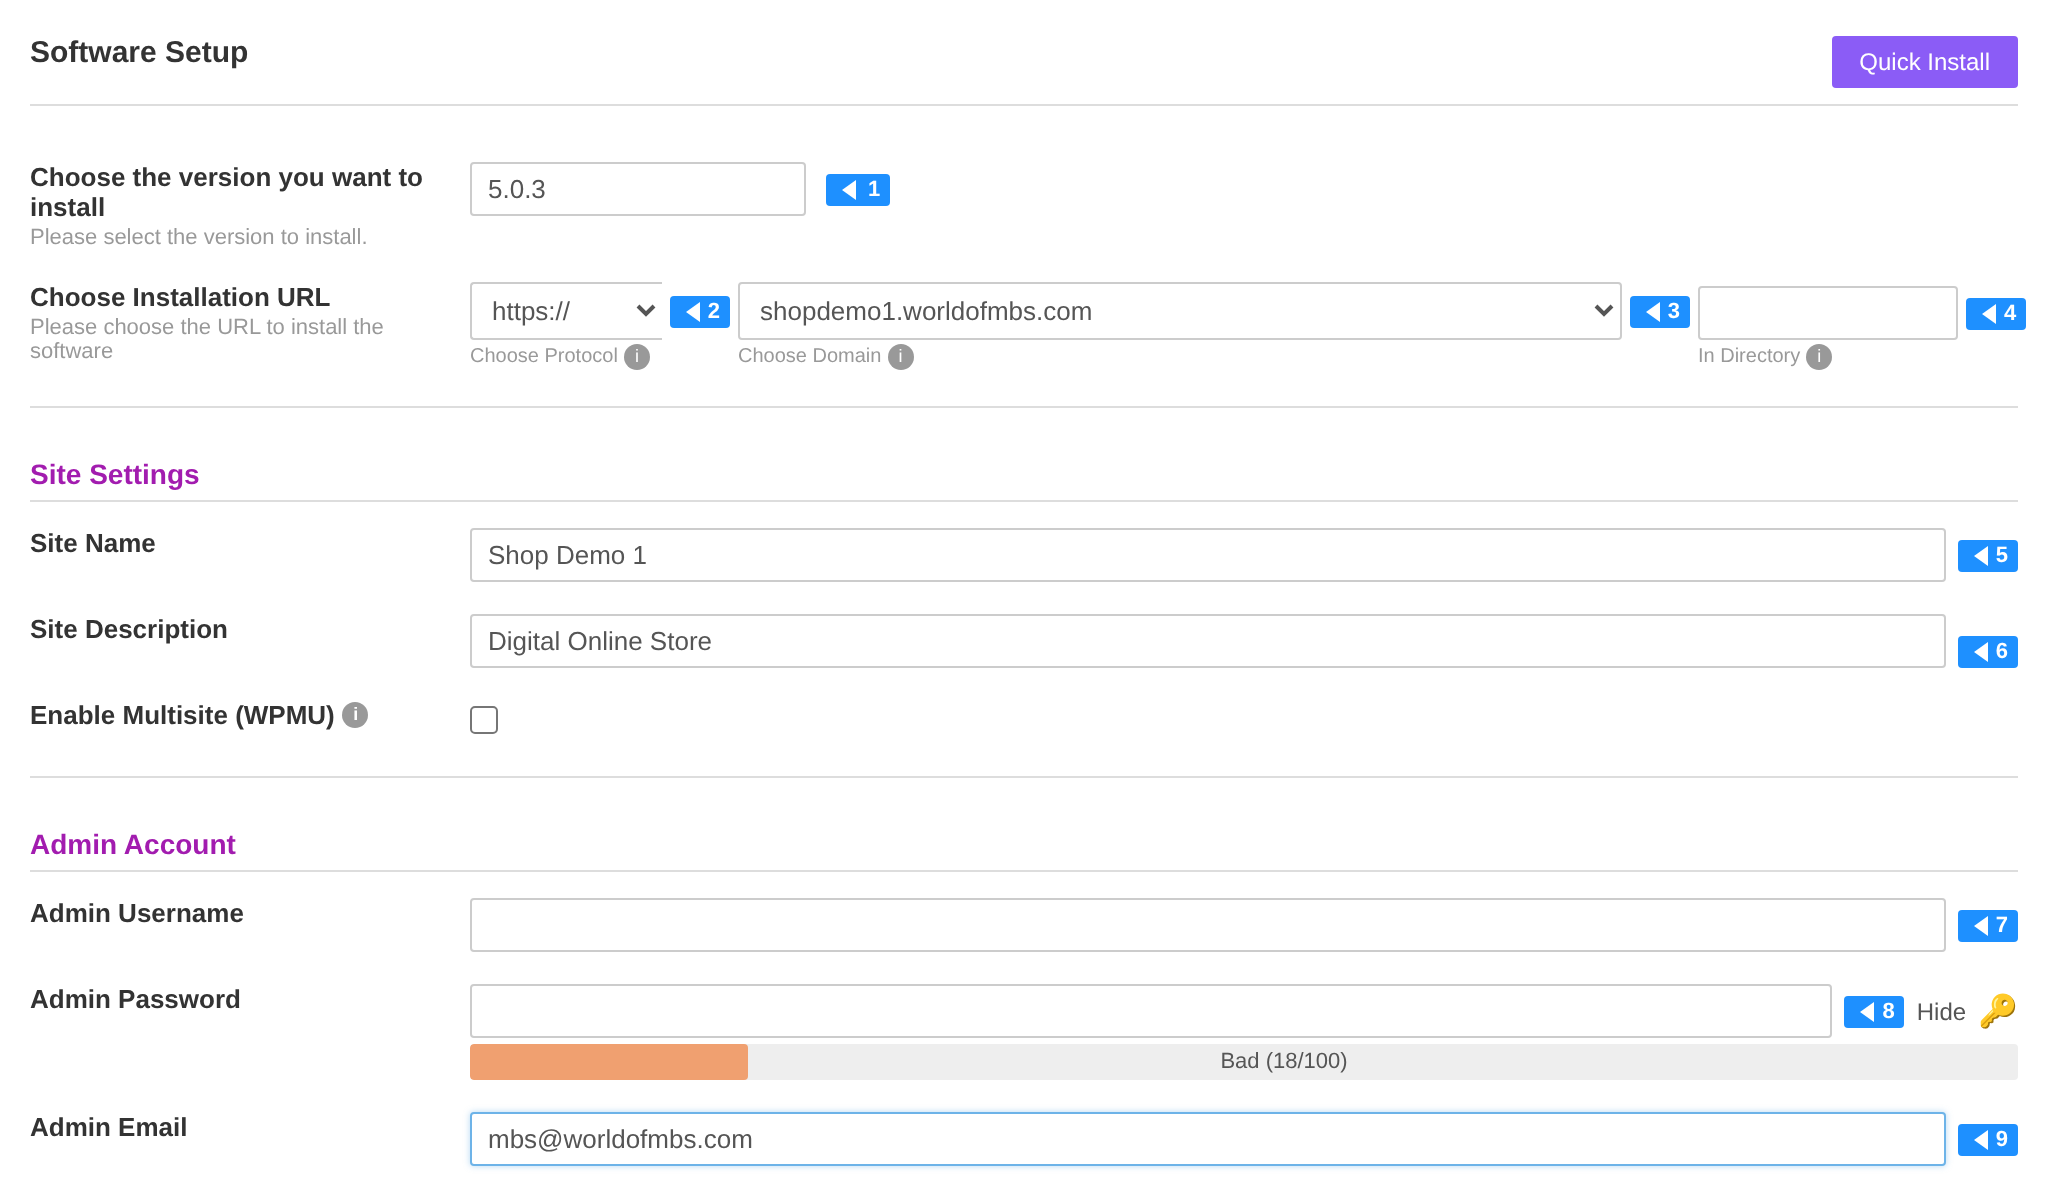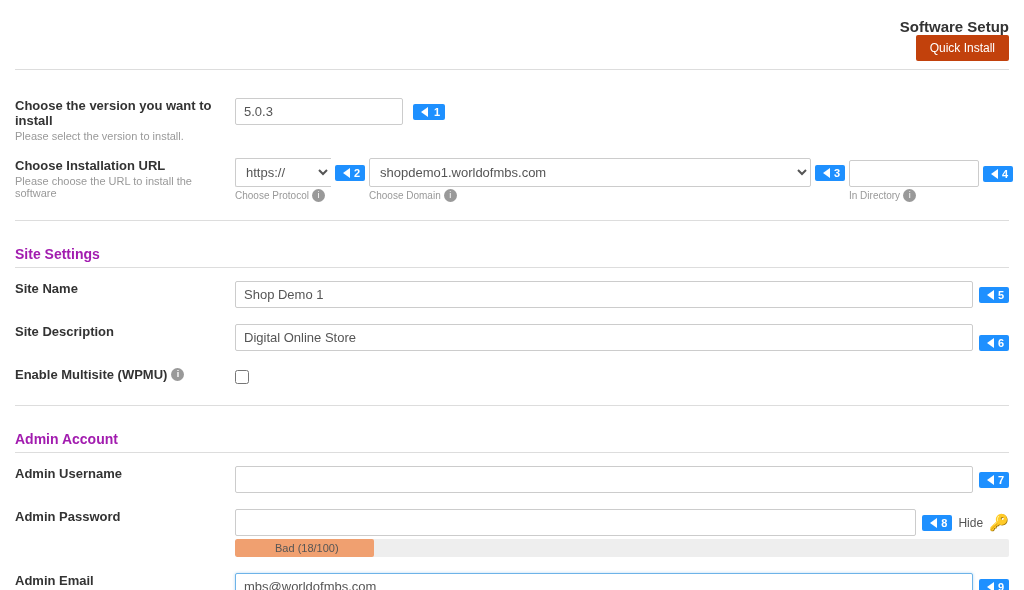--- a/index.html
+++ b/index.html
@@ -10,33 +10,32 @@
       color: #333;
     }
     .page-wrapper {
       padding: 10px 15px;
       max-width: 1024px;
       margin: 0 auto;
     }
     .section-header {
       display: flex;
       justify-content: space-between;
-      align-items: flex-end;
+      align-items: flex-start;
       padding: 8px 0;
       border-bottom: 1px solid #ddd;
       margin-bottom: 10px;
-      flex-direction: column;
     }
     .section-header h2 {
       font-size: 15px;
       font-weight: bold;
       color: #333;
     }
     .quick-install-btn {
-      background: #c2410c;
+      background: #8b5cf6;
       color: #fff;
       border: none;
       padding: 6px 14px;
       font-size: 12px;
       cursor: pointer;
       border-radius: 2px;
     }
     .form-section {
       padding: 10px 0;
       border-bottom: 1px solid #ddd;
@@ -334,21 +333,21 @@
           <div style="background:#1e90ff;color:white;font-size:11px;font-weight:bold;padding:2px 5px 2px 8px;border-radius:2px;display:inline-flex;align-items:center;gap:2px;">
             <span style="display:inline-block;width:0;height:0;border-top:5px solid transparent;border-bottom:5px solid transparent;border-right:7px solid white;margin-right:2px;"></span>
             <span>8</span>
           </div>
           <span class="hide-btn">Hide</span>
           <span class="key-icon">🔑</span>
         </div>
 
         <div class="strength-wrap">
           <div class="strength-fill" style="width:18%;"></div>
-          <div style="position:relative;z-index:1;line-height:18px;font-size:11px;color:#555;margin-left:40px;">Bad (18/100)</div>
+          <div style="position:relative;z-index:1;text-align:center;line-height:18px;font-size:11px;color:#555;margin-left:40px;">Bad (18/100)</div>
         </div>
       </div>
     </div>
 
     <div class="form-row">
       <div class="form-label-col">
         <div class="form-label">Admin Email</div>
       </div>
       <div class="form-control-col" style="display:flex;align-items:center;gap:6px;">
         <input type="email" class="admin-email-input" style="flex: 1 1 0%;" value="mbs@worldofmbs.com">

